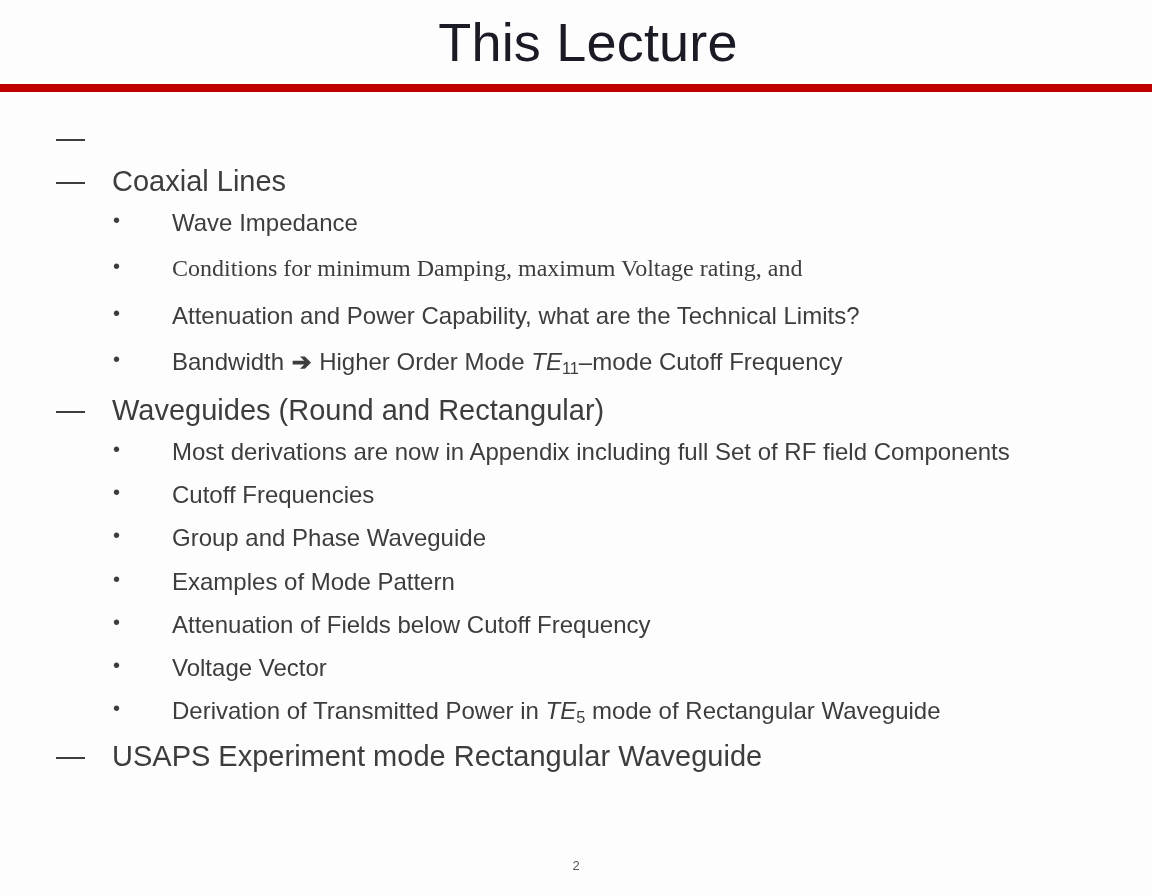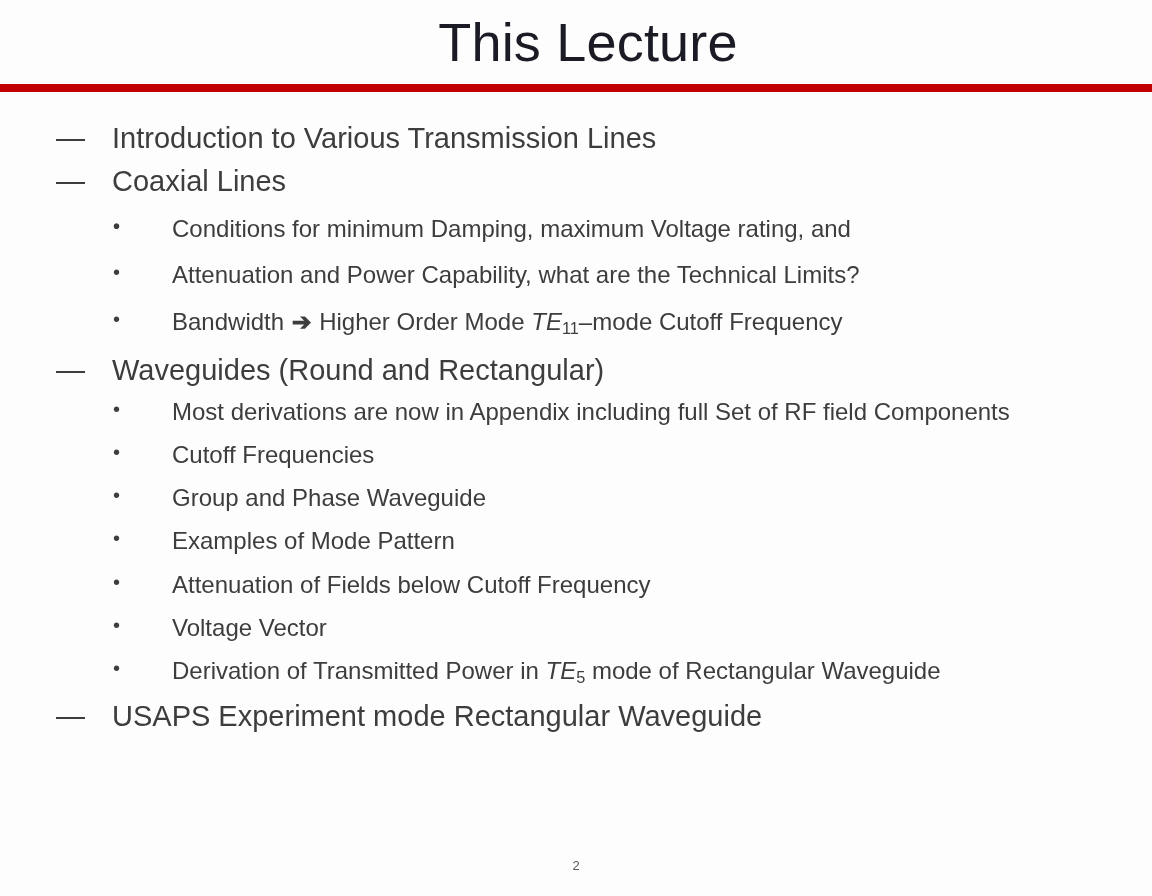--- a/index.html
+++ b/index.html
@@ -114,20 +114,21 @@
   li.item1.tight { margin-bottom: 11px; }
   li.item2.tight { margin-bottom: 14px; }
 
   .sub-group {
     margin-top: 6px;
   }
 
   
   li.item2 .wrap-line {
     display: block;
+    font-family: Liberation Serif, serif;
   }
 
   em.mode {
   }
   sub.modesub {
     font-style: normal;
     font-size: 0.68em;
     vertical-align: -0.25em;
     letter-spacing: 0;
   }
@@ -157,33 +158,33 @@
     <div class="slide-title">This Lecture</div>
   </div>
 
   <div class="title-rule"></div>
 
   <div class="body-area">
     <ul class="lvl1">
 
       <li class="item1">
         <span class="marker1">—</span>
-        <span>Introduction to Various Transmission Lines</span>
       </li>
 
       <li class="item1 tight">
         <span class="marker1">—</span>
         <span>Coaxial Lines</span>
       </li>
 
       <li style="list-style:none">
         <ul class="lvl2 sub-group">
 
           <li class="item2">
             <span class="marker2">•</span>
+            <span>Wave Impedance</span>
           </li>
 
           <li class="item2">
             <span class="marker2">•</span>
             <span class="wrap-line">Conditions for minimum Damping, maximum Voltage rating, and</span>
           </li>
 
           <li class="item2">
             <span class="marker2">•</span>
             <span>Attenuation and Power Capability, what are the Technical Limits?</span>

